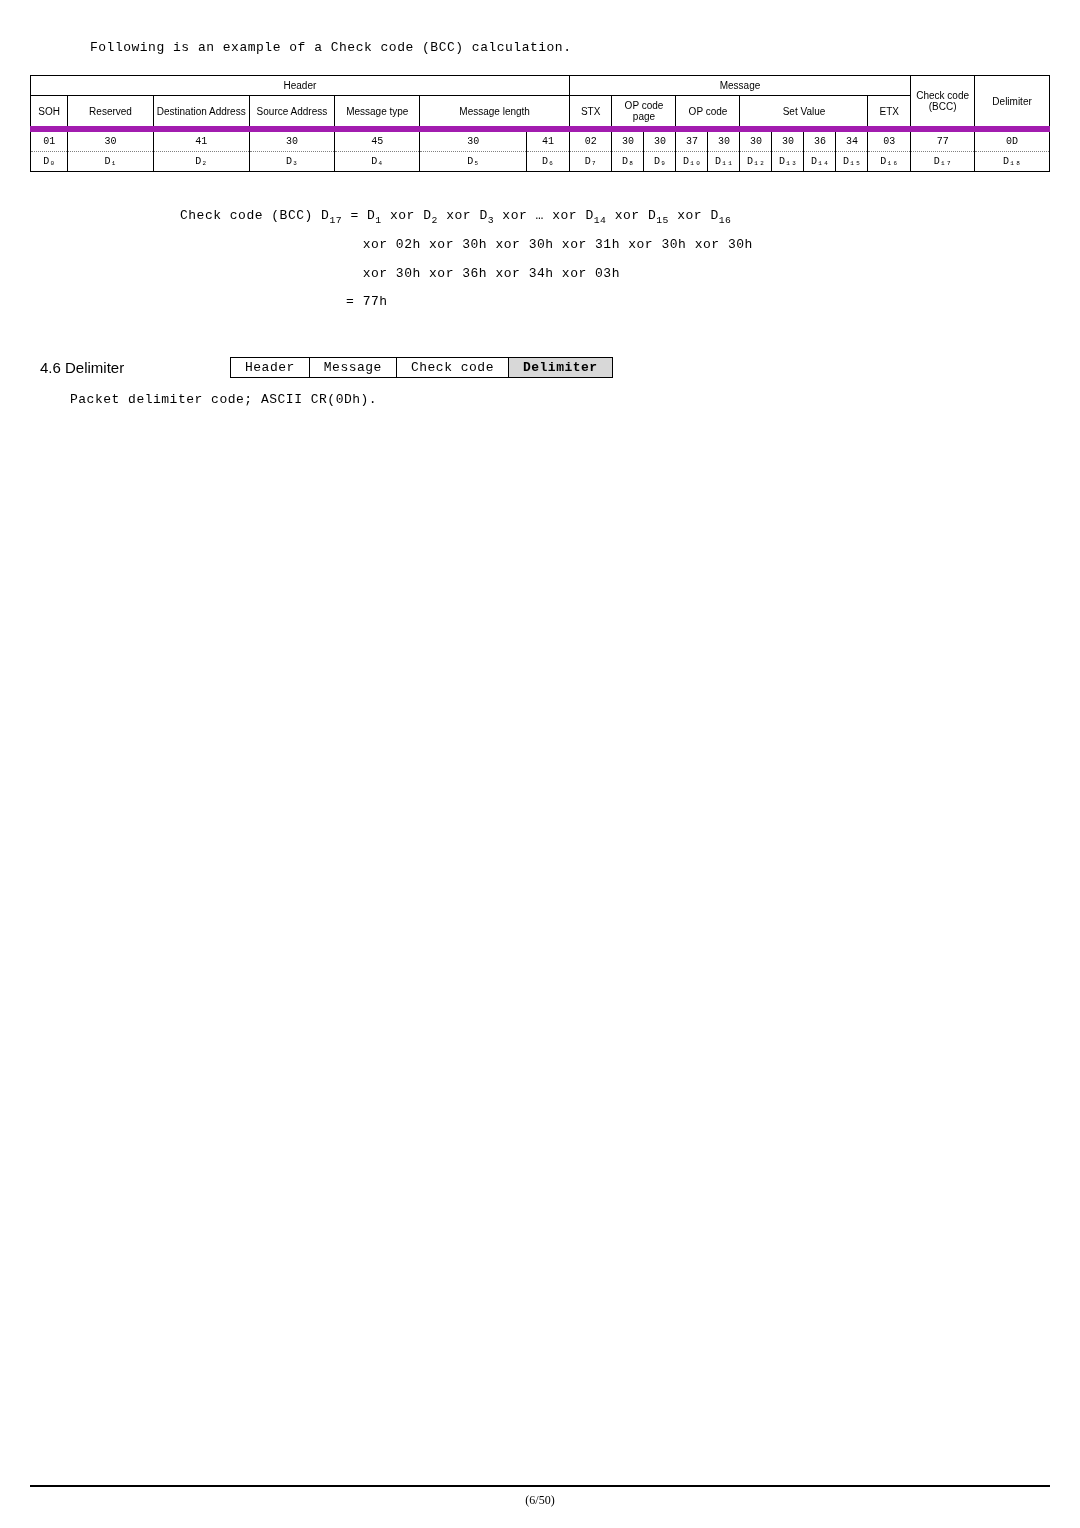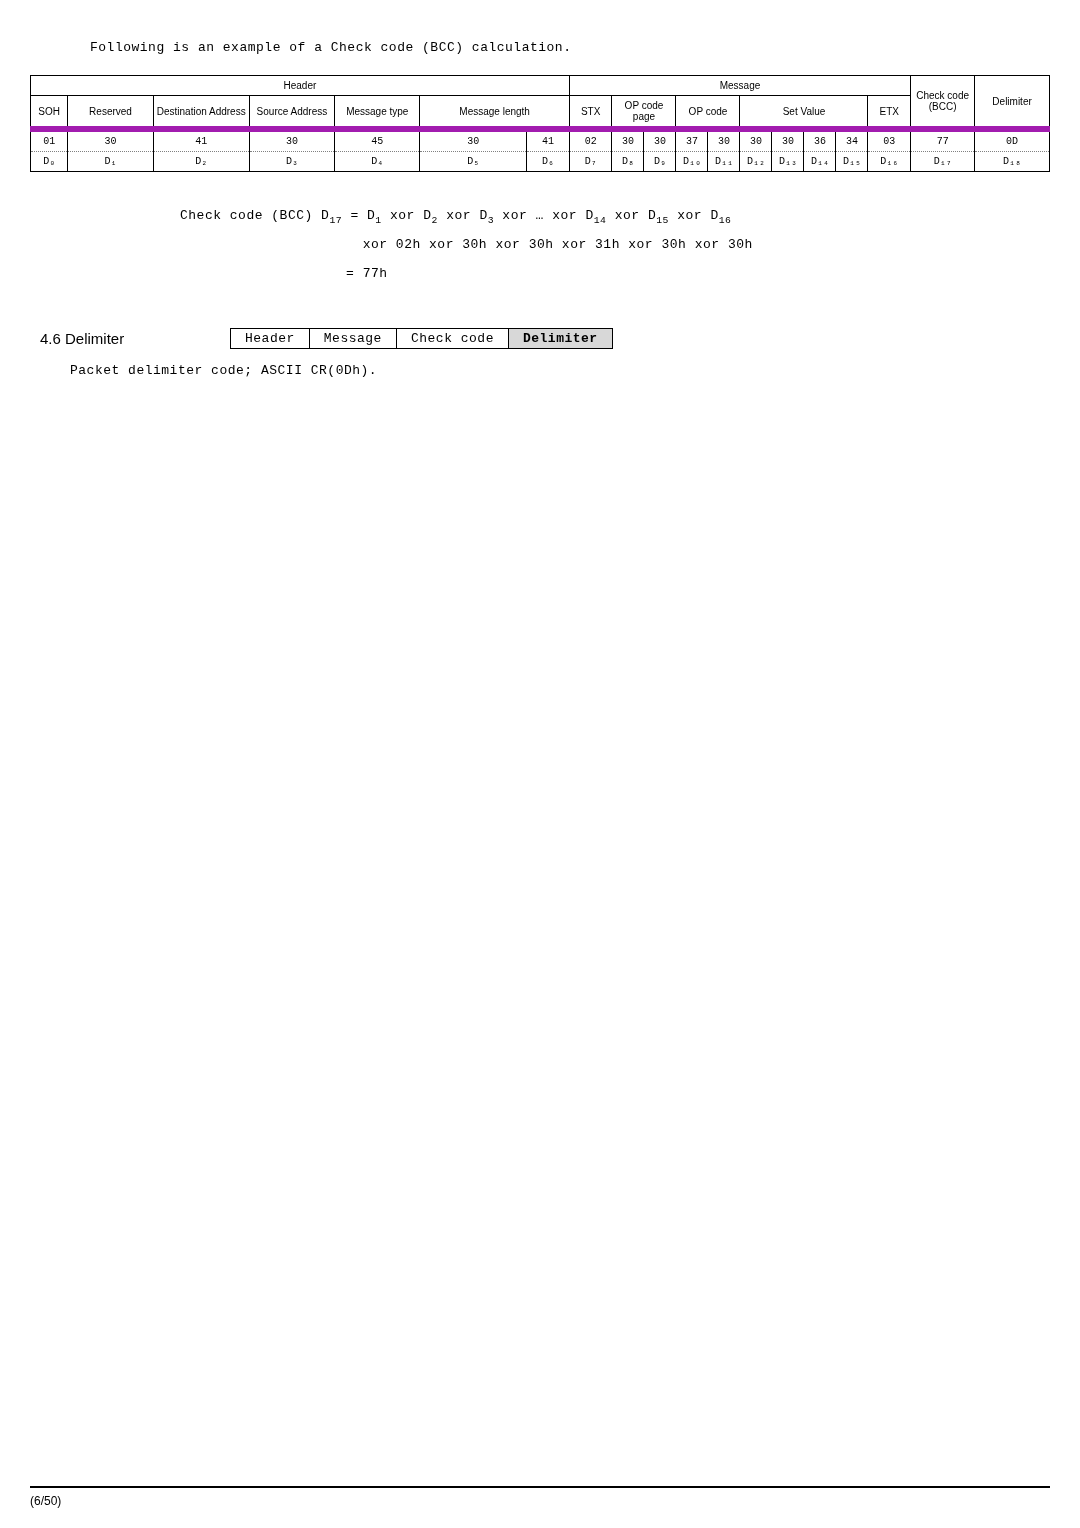--- a/index.html
+++ b/index.html
@@ -53,21 +53,21 @@
       font-size: 13px;
       letter-spacing: 0.5px;
     }
     .section-box:last-child { border-right: none; background: #d8d8d8; font-weight: bold; }
     .desc { margin: 14px 0 0 40px; letter-spacing: 0.5px; }
     .footer {
       position: absolute;
       bottom: 20px; left: 30px; right: 30px;
     }
     .footer-line { border-top: 2px solid #000; margin-bottom: 6px; }
-    .footer-text { text-align: left; font-family: Liberation Sans, sans-serif; font-size: 12px; }
+    .footer-text { text-align: center; font-family: Liberation Serif, serif; font-size: 12px; }
   </style>
 </head>
 <body>
 
 <p class="mono intro">Following is an example of a Check code (BCC) calculation.</p>
 
 <table class="big-table">
   <colgroup>
     <col style="width:3.5%">
       <col style="width:8%">
@@ -150,20 +150,21 @@
     <td>D₁₆</td>
     <td>D₁₇</td>
     <td>D₁₈</td>
   </tr>
 </tbody>
   </table>
 
 <div class="mono calc-block">
   <div class="calc-line"><span>Check code (BCC) D</span><sub>17</sub><span> = D</span><sub>1</sub><span> xor D</span><sub>2</sub><span> xor D</span><sub>3</sub><span> xor … xor D</span><sub>14</sub><span> xor D</span><sub>15</sub><span> xor D</span><sub>16</sub></div>
   <div class="calc-line">                      xor 02h xor 30h xor 30h xor 31h xor 30h xor 30h</div>
+  <div class="calc-line">                      xor 30h xor 36h xor 34h xor 03h</div>
   <div class="calc-line">                    = 77h</div>
 </div>
 
 <div class="section-row">
   <div class="section-title">4.6 Delimiter</div>
   <div class="section-boxes">
     <div class="section-box">Header</div>
     <div class="section-box">Message</div>
     <div class="section-box">Check code</div>
     <div class="section-box">Delimiter</div>

